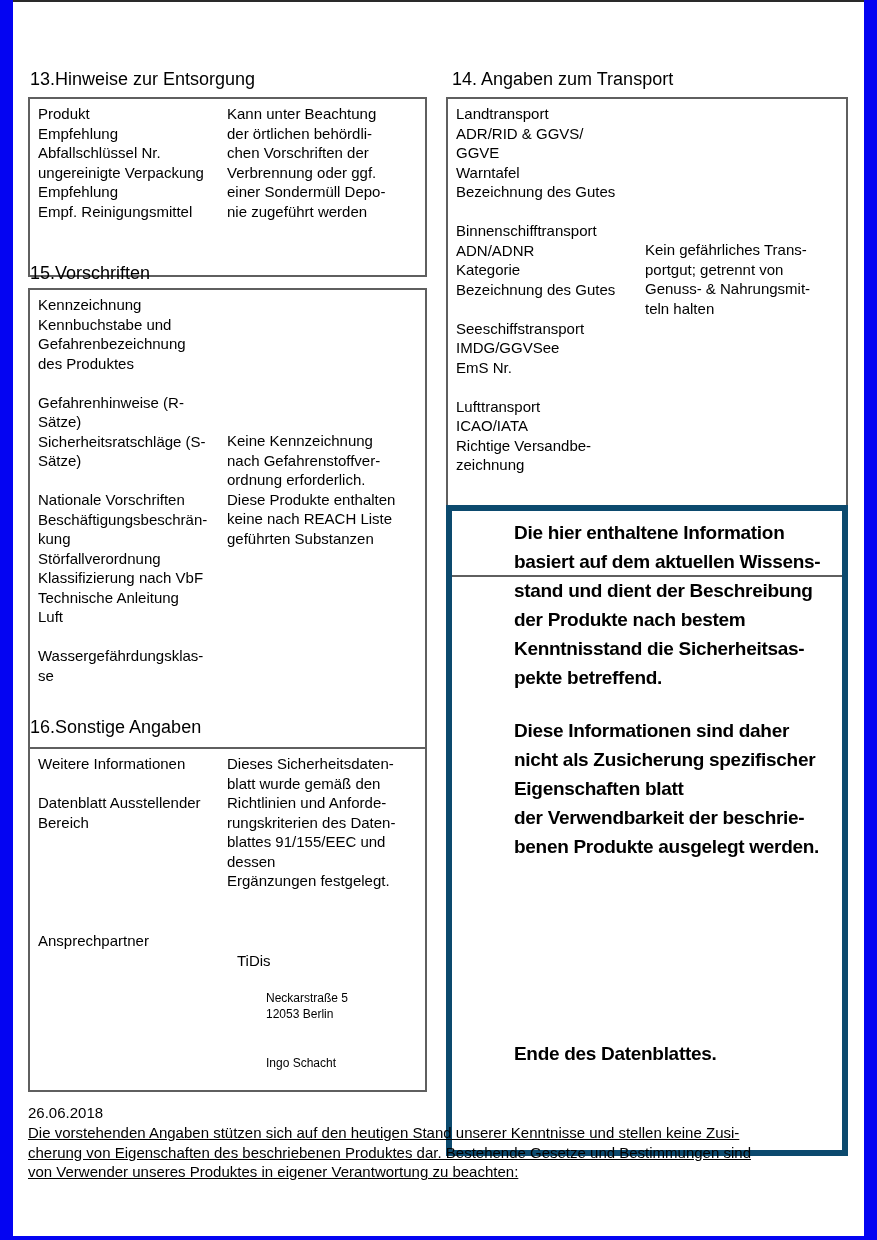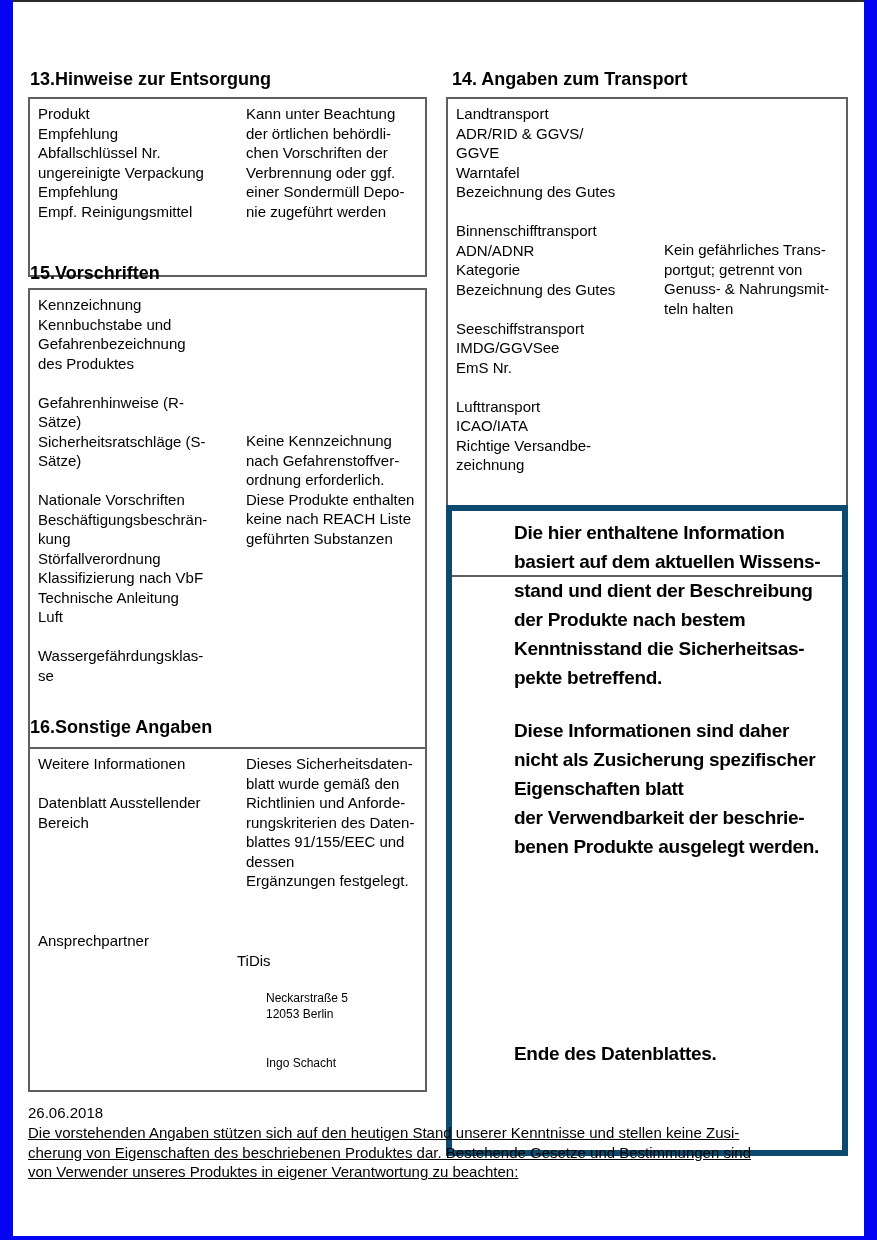--- a/index.html
+++ b/index.html
@@ -14,38 +14,38 @@
   }
   .edge { position: absolute; }
   .edge-left  { left: 0; top: 0; width: 13px; height: 1240px; }
   .edge-right { left: 864px; top: 0; width: 13px; height: 1240px; }
   .edge-top   { left: 0; top: 0; width: 877px; height: 2px; background: #2a2a2a; }
   .edge-bottom{ left: 0; top: 1236px; width: 877px; height: 4px; }
 
   .heading {
     position: absolute;
     font-size: 18px;
-    font-weight: bold;
+    font-weight: normal;
     line-height: 22px;
     white-space: nowrap;
   }
   .box {
     position: absolute;
     border: 2px solid #5f5f5f;
     box-sizing: border-box;
     background: #ffffff;
   }
   .col {
     position: absolute;
     font-size: 15px;
     line-height: 19.5px;
     white-space: pre-line;
   }
   .col-l { left: 8px; top: 5px; width: 196px; }
-  .col-r { left: 216px; top: 5px; width: 186px; }
+  .col-r { left: 197px; top: 5px; width: 186px; }
 
   .infobox {
     position: absolute;
     left: 446px; top: 505px; width: 402px; height: 651px;
     border: 6px solid #0c4a6e;
     box-sizing: border-box;
   }
   .infotext {
     position: absolute;
     left: 62px;

